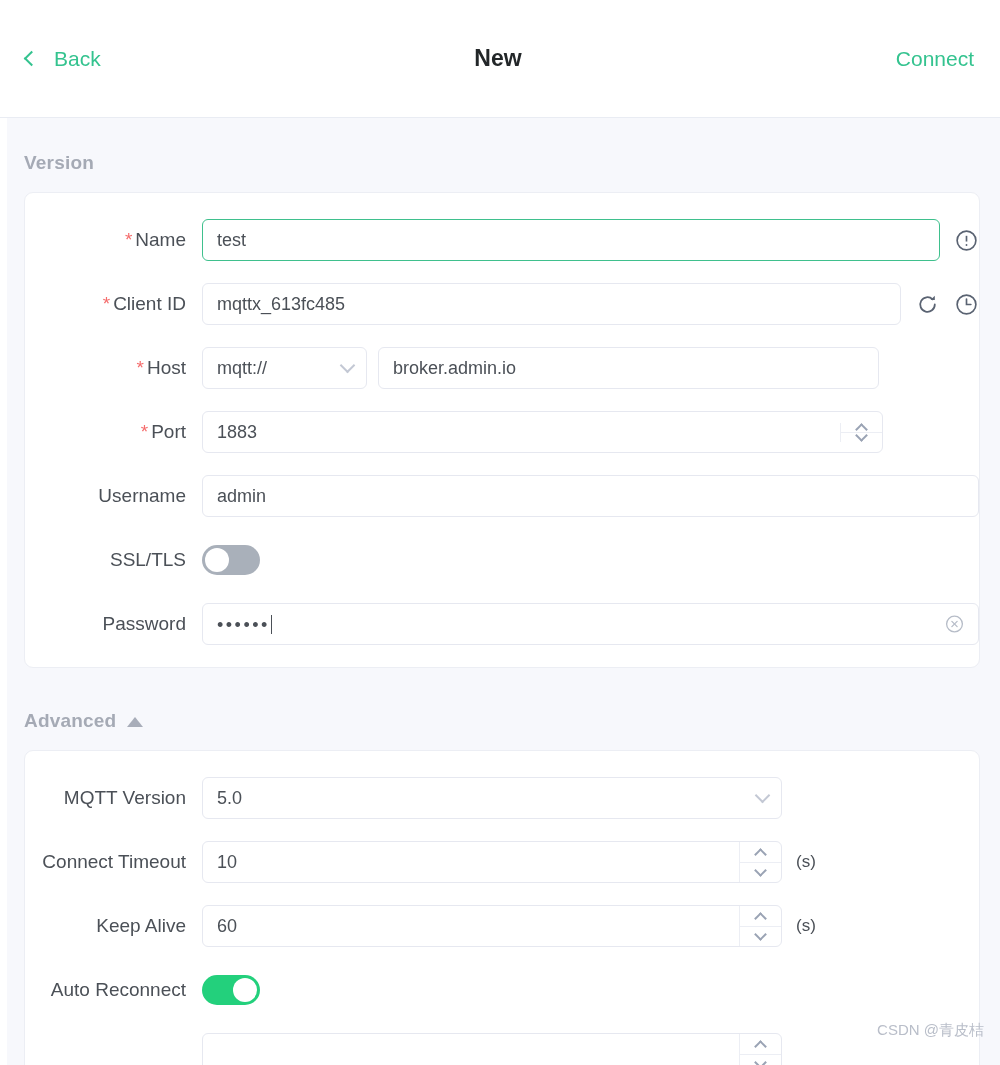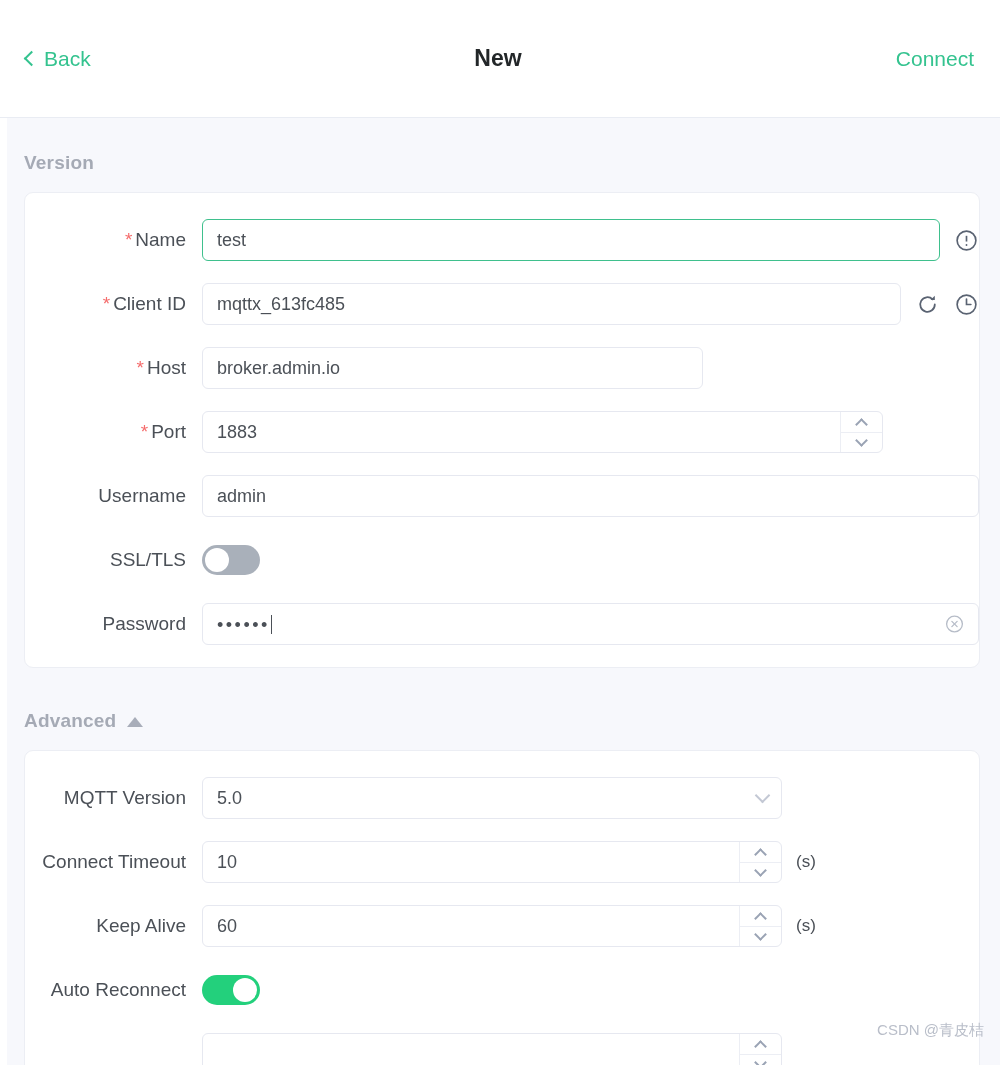--- a/index.html
+++ b/index.html
@@ -43,21 +43,21 @@
     background: #ffffff;
     border-bottom: 1px solid #e9ecf3;
     display: flex;
     align-items: center;
     padding: 0 26px;
   }
 
   .back-btn {
     display: flex;
     align-items: center;
-    gap: 6px;
+    gap: 16px;
     color: #34c38f;
     font-size: 21px;
     cursor: pointer;
     user-select: none;
     line-height: 1;
   }
   .back-chevron {
     display: inline-block;
     width: 11px;
     height: 11px;
@@ -236,21 +236,21 @@
   }
   .nf-spin .sp + .sp { border-top: 1px solid #eceef4; }
   .sp-chev {
     width: 9px; height: 9px;
     border-right: 2px solid #9aa3b4;
     border-bottom: 2px solid #9aa3b4;
   }
   .sp-up .sp-chev { transform: rotate(-135deg); position: relative; top: 2px; }
   .sp-down .sp-chev { transform: rotate(45deg); position: relative; top: -2px; }
 
-  .numfield-port { width: 681px; }
+  .numfield-port { width: 681px; align-items: center; }
   .numfield-adv  { width: 580px; }
 
   .unit {
     font-size: 17px;
     color: #4b5057;
     margin-left: 14px;
   }
 
   
   .row-icons {
@@ -392,20 +392,24 @@
               <polyline points="12,6.8 12,12 16.2,12"></polyline>
             </svg>
           </span>
         </div>
       </div>
 
       <div class="row">
         <div class="label">
           <span class="req">*</span><span>Host</span>
         </div>
+        <div class="select">
+          <span>mqtt://</span>
+          <span class="chev-down"></span>
+        </div>
         <div class="input input-host">
           <span class="val">broker.admin.io</span>
         </div>
       </div>
 
       <div class="row">
         <div class="label">
           <span class="req">*</span><span>Port</span>
         </div>
         <div class="numfield numfield-port">

